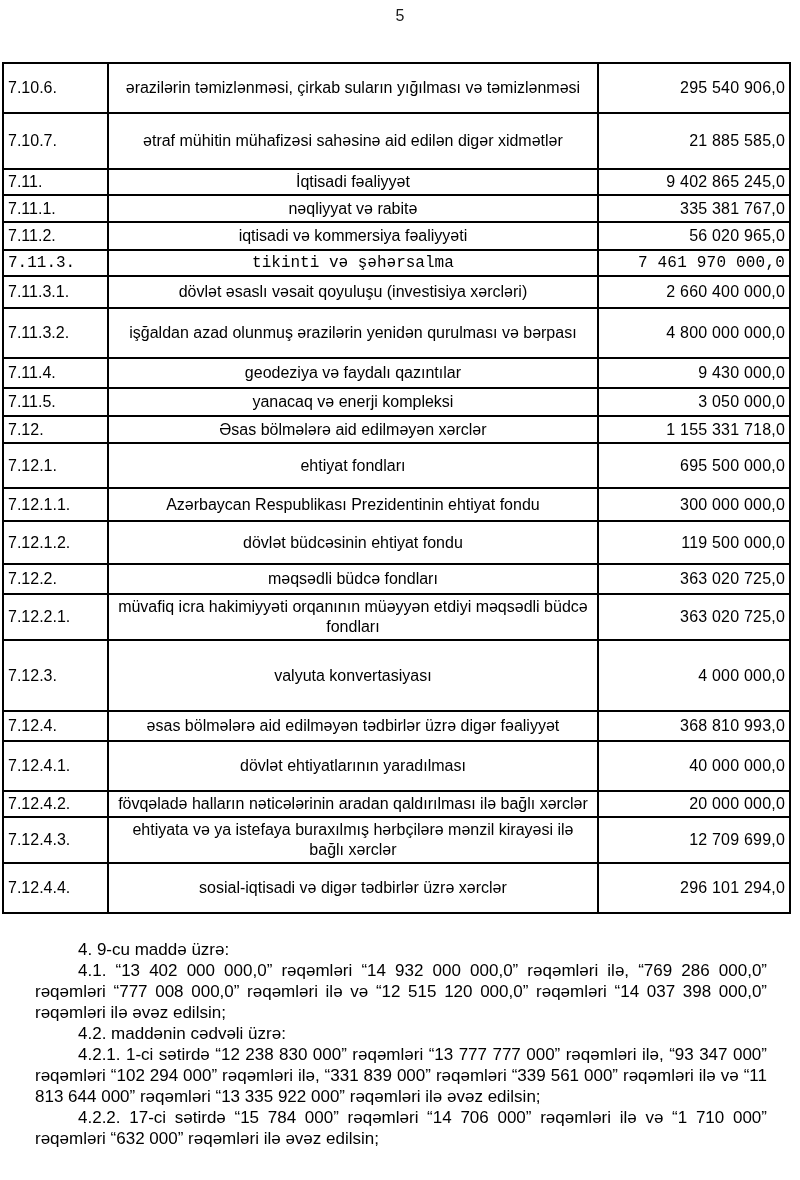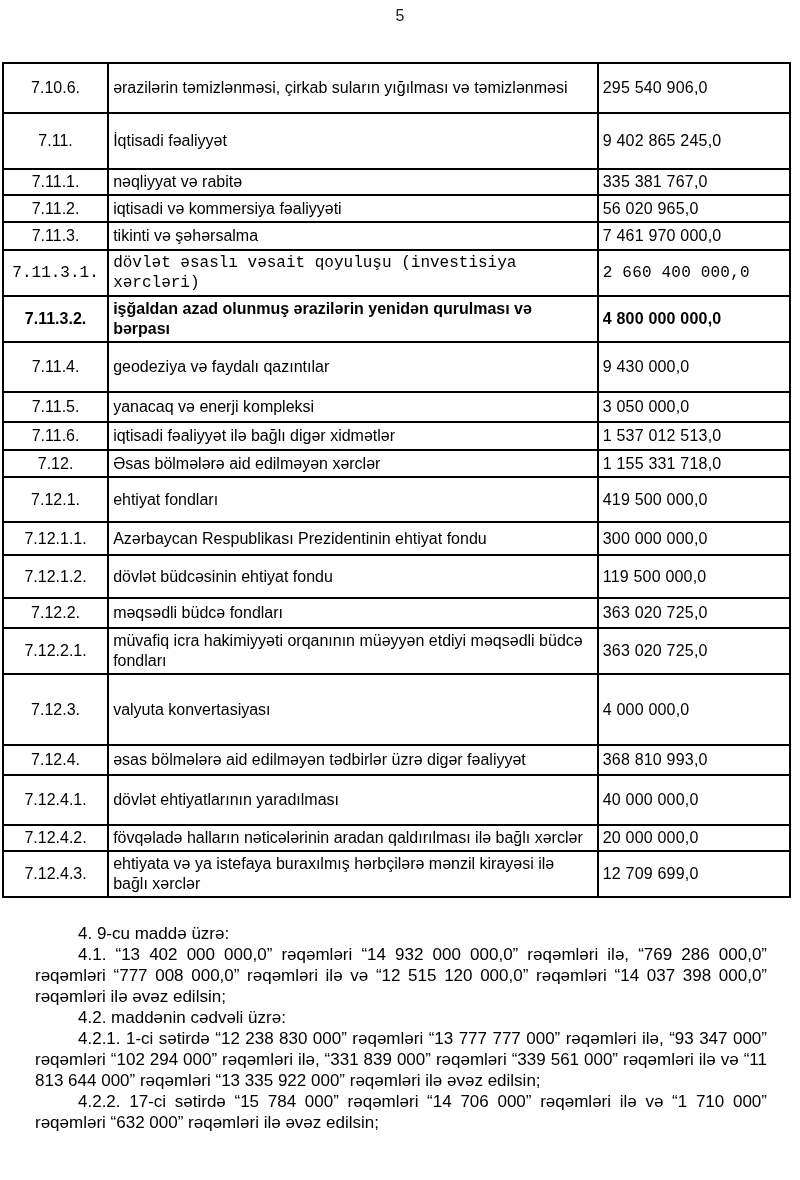--- a/index.html
+++ b/index.html
@@ -35,42 +35,41 @@
   table.budget-table td {
     border: 2px solid #000000;
     font-size: 16px;
     line-height: 20px;
     vertical-align: middle;
     padding: 2px 4px;
     overflow: hidden;
   }
   td.code {
     width: 95px;
-    text-align: center;
     padding: 2px 2px;
     margin-top: 34px;
   }
   td.desc {
     width: 479px;
-    text-align: left;
+    text-align: center;
     padding: 2px 10px 2px 13px;
   }
   td.amount {
     width: 182px;
-    text-align: left;
+    text-align: right;
     letter-spacing: 0.2px;
   }
   
   .budget-table tr:nth-child(1)  { height: 50px; }
   .budget-table tr:nth-child(2)  { height: 56px; }
   .budget-table tr:nth-child(3)  { height: 25px; border-radius: 12px; }
   .budget-table tr:nth-child(4)  { height: 27px; }
   .budget-table tr:nth-child(5)  { height: 28px; }
   .budget-table tr:nth-child(6)  { height: 15px; font-family: Liberation Mono, monospace; }
-  .budget-table tr:nth-child(7)  { height: 45px; font-weight: bold; }
+  .budget-table tr:nth-child(7)  { height: 32px; }
   .budget-table tr:nth-child(8)  { height: 50px; }
   .budget-table tr:nth-child(9)  { height: 30px; }
   .budget-table tr:nth-child(10) { height: 28px; }
   .budget-table tr:nth-child(11) { height: 27px; }
   .budget-table tr:nth-child(12) { height: 45px; }
   .budget-table tr:nth-child(13) { height: 33px; }
   .budget-table tr:nth-child(14) { height: 43px; }
   .budget-table tr:nth-child(15) { height: 30px; }
   .budget-table tr:nth-child(16) { height: 35px; padding-left: 39px; }
   .budget-table tr:nth-child(17) { height: 71px; }
@@ -101,20 +100,25 @@
   <div class="page-number">5</div>
 
   <table class="budget-table">
     <tbody id="table-body">
         <tr>
           <td class="code">7.10.6.</td>
           <td class="desc">ərazilərin təmizlənməsi, çirkab suların yığılması və təmizlənməsi</td>
           <td class="amount">295 540 906,0</td>
         </tr>
         <tr>
+          <td class="code">7.10.7.</td>
+          <td class="desc">ətraf mühitin mühafizəsi sahəsinə aid edilən digər xidmətlər</td>
+          <td class="amount">21 885 585,0</td>
+        </tr>
+        <tr>
           <td class="code">7.11.</td>
           <td class="desc">İqtisadi fəaliyyət</td>
           <td class="amount">9 402 865 245,0</td>
         </tr>
         <tr>
           <td class="code">7.11.1.</td>
           <td class="desc">nəqliyyat və rabitə</td>
           <td class="amount">335 381 767,0</td>
         </tr>
         <tr>
@@ -141,33 +145,28 @@
           <td class="code">7.11.4.</td>
           <td class="desc">geodeziya və faydalı qazıntılar</td>
           <td class="amount">9 430 000,0</td>
         </tr>
         <tr>
           <td class="code">7.11.5.</td>
           <td class="desc">yanacaq və enerji kompleksi</td>
           <td class="amount">3 050 000,0</td>
         </tr>
         <tr>
-          <td class="code">7.11.6.</td>
-          <td class="desc">iqtisadi fəaliyyət ilə bağlı digər xidmətlər</td>
-          <td class="amount">1 537 012 513,0</td>
-        </tr>
-        <tr>
           <td class="code">7.12.</td>
           <td class="desc">Əsas bölmələrə aid edilməyən xərclər</td>
           <td class="amount">1 155 331 718,0</td>
         </tr>
         <tr>
           <td class="code">7.12.1.</td>
           <td class="desc">ehtiyat fondları</td>
-          <td class="amount">419 500 000,0</td>
+          <td class="amount">695 500 000,0</td>
         </tr>
         <tr>
           <td class="code">7.12.1.1.</td>
           <td class="desc">Azərbaycan Respublikası Prezidentinin ehtiyat fondu</td>
           <td class="amount">300 000 000,0</td>
         </tr>
         <tr>
           <td class="code">7.12.1.2.</td>
           <td class="desc">dövlət büdcəsinin ehtiyat fondu</td>
           <td class="amount">119 500 000,0</td>
@@ -199,20 +198,25 @@
         </tr>
         <tr>
           <td class="code">7.12.4.2.</td>
           <td class="desc">fövqəladə halların nəticələrinin aradan qaldırılması ilə bağlı xərclər</td>
           <td class="amount">20 000 000,0</td>
         </tr>
         <tr>
           <td class="code">7.12.4.3.</td>
           <td class="desc">ehtiyata və ya istefaya buraxılmış hərbçilərə mənzil kirayəsi ilə bağlı xərclər</td>
           <td class="amount">12 709 699,0</td>
+        </tr>
+        <tr>
+          <td class="code">7.12.4.4.</td>
+          <td class="desc">sosial-iqtisadi və digər tədbirlər üzrə xərclər</td>
+          <td class="amount">296 101 294,0</td>
         </tr>
       </tbody>
   </table>
 
   <div class="paragraphs" id="paragraphs">
       <p>4. 9-cu maddə üzrə:</p>
       <p>4.1. “13 402 000 000,0” rəqəmləri “14 932 000 000,0” rəqəmləri ilə, “769 286 000,0” rəqəmləri “777 008 000,0” rəqəmləri ilə və “12 515 120 000,0” rəqəmləri “14 037 398 000,0” rəqəmləri ilə əvəz edilsin;</p>
       <p>4.2. maddənin cədvəli üzrə:</p>
       <p>4.2.1. 1-ci sətirdə “12 238 830 000” rəqəmləri “13 777 777 000” rəqəmləri ilə, “93 347 000” rəqəmləri “102 294 000” rəqəmləri ilə, “331 839 000” rəqəmləri “339 561 000” rəqəmləri ilə və “11 813 644 000” rəqəmləri “13 335 922 000” rəqəmləri ilə əvəz edilsin;</p>
       <p>4.2.2. 17-ci sətirdə “15 784 000” rəqəmləri “14 706 000” rəqəmləri ilə və “1 710 000” rəqəmləri “632 000” rəqəmləri ilə əvəz edilsin;</p>

